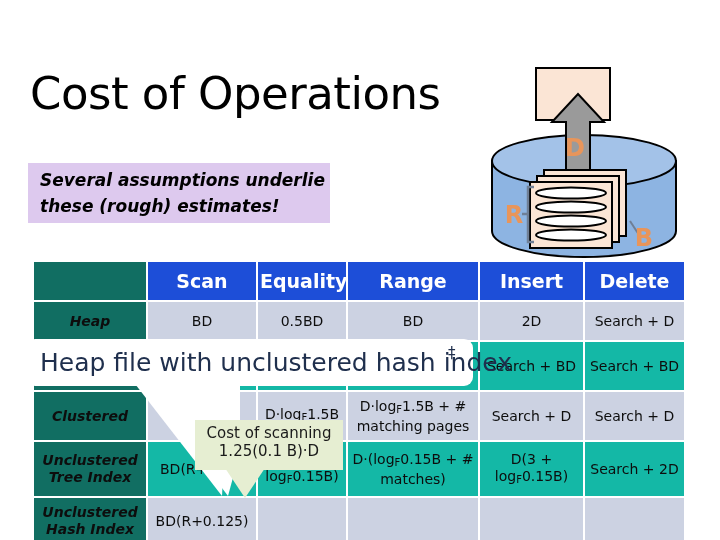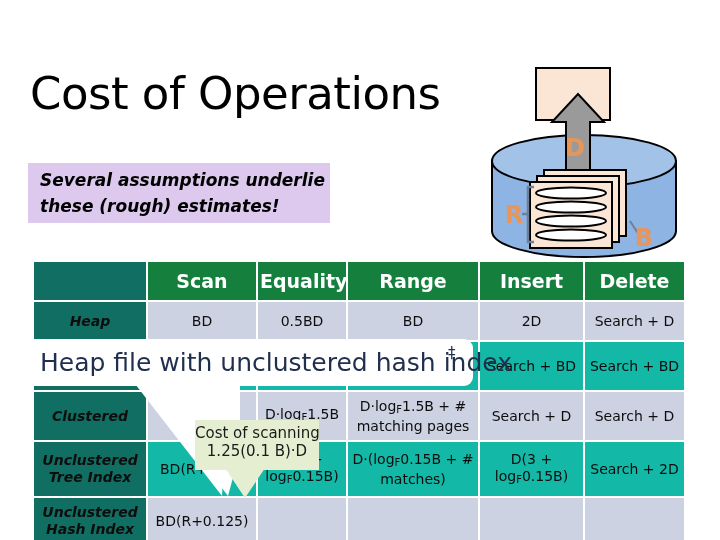--- a/index.html
+++ b/index.html
@@ -55,21 +55,21 @@
 
   #tbl th, #tbl td{
     padding:0 2px;
     text-align:center;
     vertical-align:middle;
     font-size:14px;
     color:#0d0d0d;
     line-height:17px;
   }
   #tbl thead th{
-    background:#15803d;
+    background:#1d4ed8;
     color:#ffffff;
     font-weight:700;
     font-size:19px;
     height:38px;
   }
   #tbl thead th.corner{
     background:#116e62;
   }
   td.rowhead{
     background:#116e62;
@@ -103,21 +103,21 @@
   #bubble .btxt{
     position:absolute;left:14px;top:8px;
     font-size:25px;line-height:32px;
     color:#1f2f4d;font-weight:400;white-space:nowrap;
   }
   #tailsvg{position:absolute;left:110px;top:330px;z-index:5;}
 
   
   #tip{
     position:absolute;left:195px;top:372px;
-    width:124px;height:50px;
+    width:148px;height:50px;
     background:#e6eed2;
     z-index:6;
     color:#1a1a1a;
     font-size:15px;line-height:18px;
     text-align:center;
     padding-top:4px;
     box-sizing:border-box;
   }
   #tip div{white-space:nowrap;}
   #tipsvg{position:absolute;left:225px;top:420px;z-index:6;}

